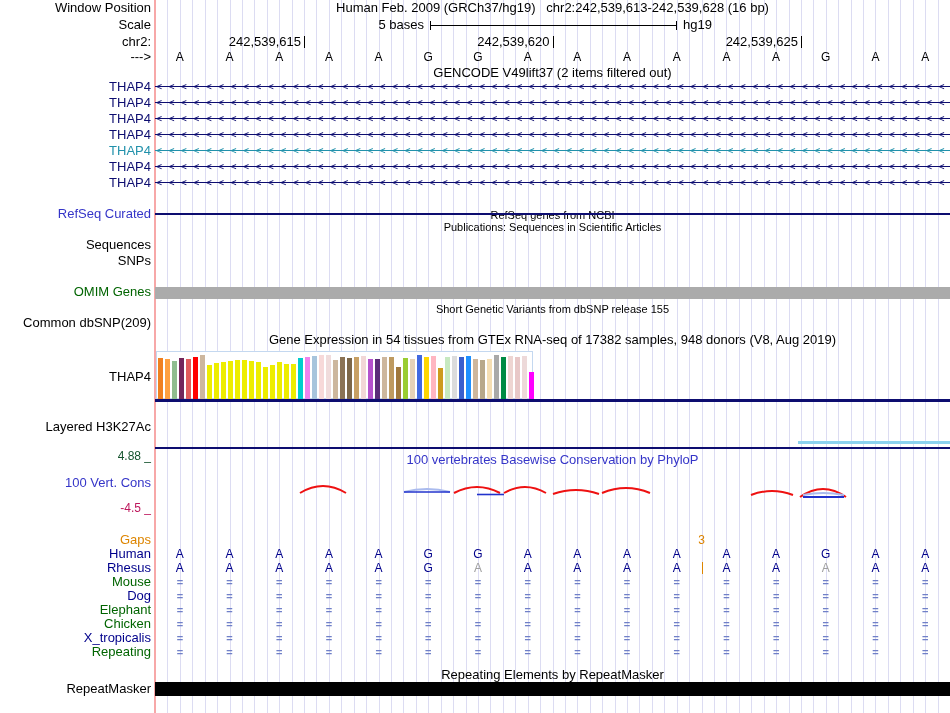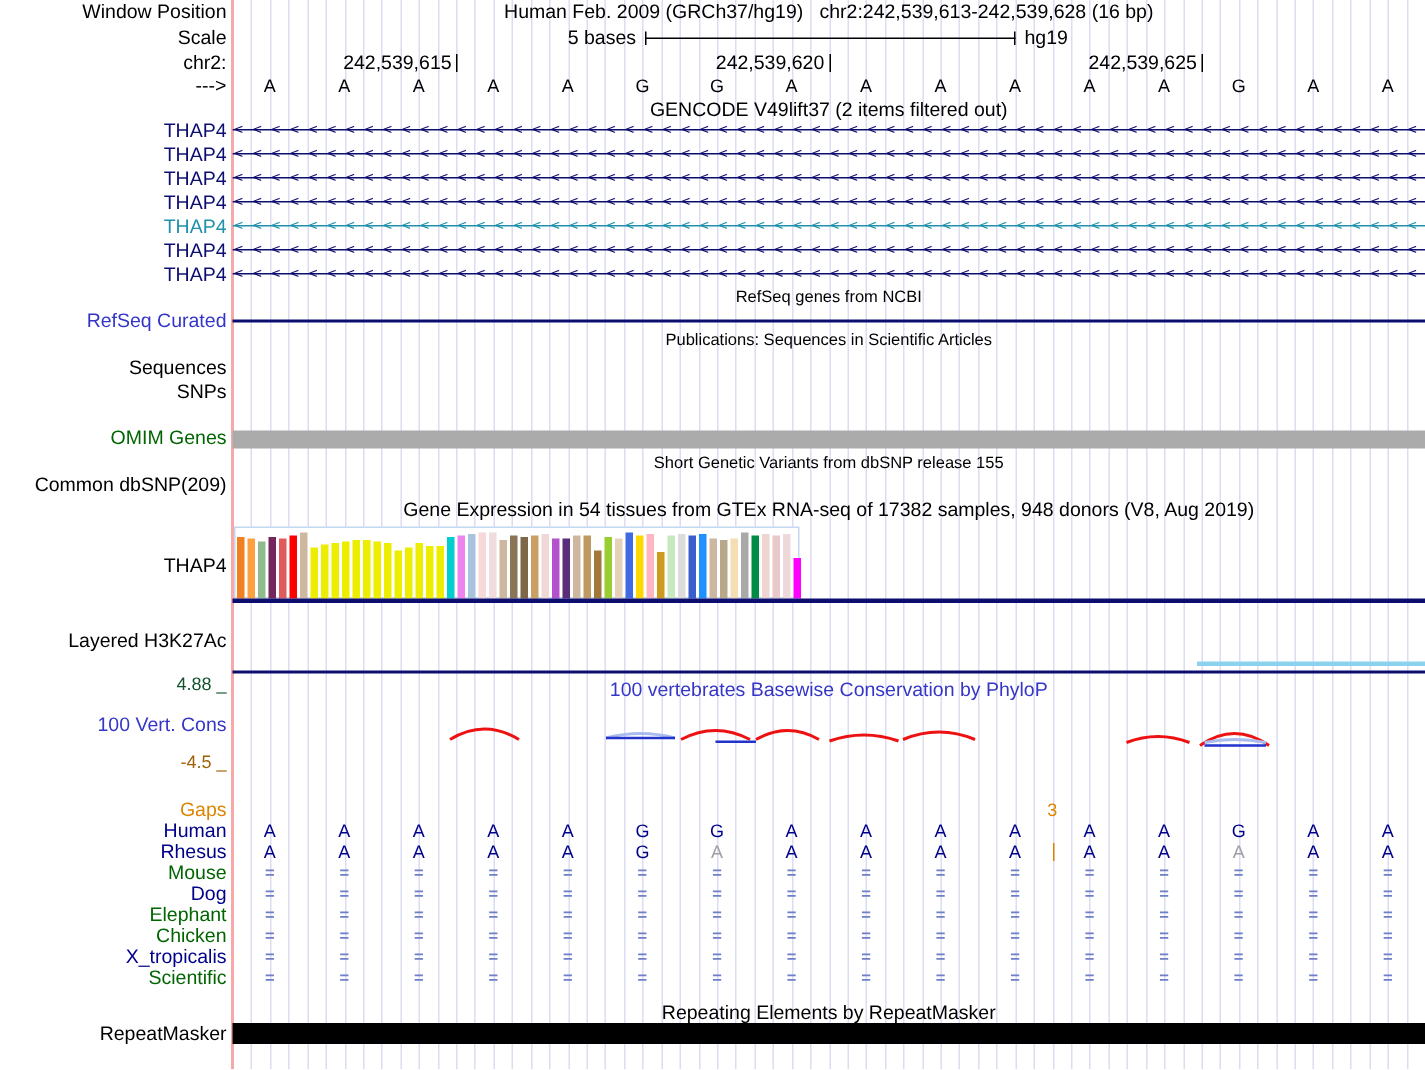--- a/index.html
+++ b/index.html
@@ -93,41 +93,41 @@
 
   <div class="lbl" style="top:17px">Scale</div>
   <div class="abs" style="left:280px;width:144px;top:17px;text-align:right;font-size:13px;line-height:16px">5 bases</div>
   <div class="abs" style="left:683px;top:17px;font-size:13px;line-height:16px">hg19</div>
 
   <div class="lbl" style="top:34px">chr2:</div>
   <div class="lbl" style="top:49px">---&gt;</div>
 
   <div class="title" style="top:65px">GENCODE V49lift37 (2 items filtered out)</div>
 
-  <div class="title small" style="top:190px">RefSeq genes from NCBI</div>
+  <div class="title small" style="top:207px">RefSeq genes from NCBI</div>
   <div class="lbl" style="top:206px;color:#3535c8">RefSeq Curated</div>
 
   <div class="title small" style="top:219px">Publications: Sequences in Scientific Articles</div>
   <div class="lbl" style="top:237px">Sequences</div>
   <div class="lbl" style="top:253px">SNPs</div>
 
   <div class="lbl" style="top:284px;color:#006400">OMIM Genes</div>
 
   <div class="title small" style="top:301px">Short Genetic Variants from dbSNP release 155</div>
   <div class="lbl" style="top:315px">Common dbSNP(209)</div>
 
   <div class="title" style="top:332px">Gene Expression in 54 tissues from GTEx RNA-seq of 17382 samples, 948 donors (V8, Aug 2019)</div>
   <div class="lbl" style="top:369px">THAP4</div>
 
   <div class="lbl" style="top:419px">Layered H3K27Ac</div>
 
   <div class="lbl" style="top:448px;color:#14532d;font-size:12px">4.88 _</div>
   <div class="title" style="top:452px;color:#3535c8">100 vertebrates Basewise Conservation by PhyloP</div>
   <div class="lbl" style="top:475px;color:#3535c8">100 Vert. Cons</div>
-  <div class="lbl" style="top:500px;color:#a16207;font-size:12px">-4.5 _</div>
+  <div class="lbl" style="top:500px;color:#be185d;font-size:12px">-4.5 _</div>
 
   <div class="lbl" style="top:532px;color:#dd8500">Gaps</div>
 
   <div class="title" style="top:667px">Repeating Elements by RepeatMasker</div>
   <div class="lbl" style="top:681px">RepeatMasker</div>
 
 <div style="position: absolute; left: 154px; top: 0px; height: 713px; width: 2px; background: rgb(247, 168, 168);"></div>
     <div style="position: absolute; left: 430px; top: 25px; width: 247px; height: 1px; background: rgb(0, 0, 0);"></div>
     <div style="position: absolute; left: 430px; top: 21px; width: 1px; height: 9px; background: rgb(0, 0, 0);"></div>
     <div style="position: absolute; left: 676px; top: 21px; width: 1px; height: 9px; background: rgb(0, 0, 0);"></div>
@@ -374,21 +374,21 @@
     <div class="eq" style="position: absolute; left: 477.969px; top: 632px; color: rgb(112, 128, 200);">=</div>
     <div class="eq" style="position: absolute; left: 527.656px; top: 632px; color: rgb(112, 128, 200);">=</div>
     <div class="eq" style="position: absolute; left: 577.344px; top: 632px; color: rgb(112, 128, 200);">=</div>
     <div class="eq" style="position: absolute; left: 627.031px; top: 632px; color: rgb(112, 128, 200);">=</div>
     <div class="eq" style="position: absolute; left: 676.719px; top: 632px; color: rgb(112, 128, 200);">=</div>
     <div class="eq" style="position: absolute; left: 726.406px; top: 632px; color: rgb(112, 128, 200);">=</div>
     <div class="eq" style="position: absolute; left: 776.094px; top: 632px; color: rgb(112, 128, 200);">=</div>
     <div class="eq" style="position: absolute; left: 825.781px; top: 632px; color: rgb(112, 128, 200);">=</div>
     <div class="eq" style="position: absolute; left: 875.469px; top: 632px; color: rgb(112, 128, 200);">=</div>
     <div class="eq" style="position: absolute; left: 925.156px; top: 632px; color: rgb(112, 128, 200);">=</div>
-    <div style="position: absolute; left: 0px; width: 151px; text-align: right; top: 644px; font-size: 13px; line-height: 16px; color: rgb(0, 100, 0);">Scientific</div>
+    <div style="position: absolute; left: 0px; width: 151px; text-align: right; top: 644px; font-size: 13px; line-height: 16px; color: rgb(0, 100, 0);">Repeating</div>
     <div class="eq" style="position: absolute; left: 179.844px; top: 646px; color: rgb(112, 128, 200);">=</div>
     <div class="eq" style="position: absolute; left: 229.531px; top: 646px; color: rgb(112, 128, 200);">=</div>
     <div class="eq" style="position: absolute; left: 279.219px; top: 646px; color: rgb(112, 128, 200);">=</div>
     <div class="eq" style="position: absolute; left: 328.906px; top: 646px; color: rgb(112, 128, 200);">=</div>
     <div class="eq" style="position: absolute; left: 378.594px; top: 646px; color: rgb(112, 128, 200);">=</div>
     <div class="eq" style="position: absolute; left: 428.281px; top: 646px; color: rgb(112, 128, 200);">=</div>
     <div class="eq" style="position: absolute; left: 477.969px; top: 646px; color: rgb(112, 128, 200);">=</div>
     <div class="eq" style="position: absolute; left: 527.656px; top: 646px; color: rgb(112, 128, 200);">=</div>
     <div class="eq" style="position: absolute; left: 577.344px; top: 646px; color: rgb(112, 128, 200);">=</div>
     <div class="eq" style="position: absolute; left: 627.031px; top: 646px; color: rgb(112, 128, 200);">=</div>

